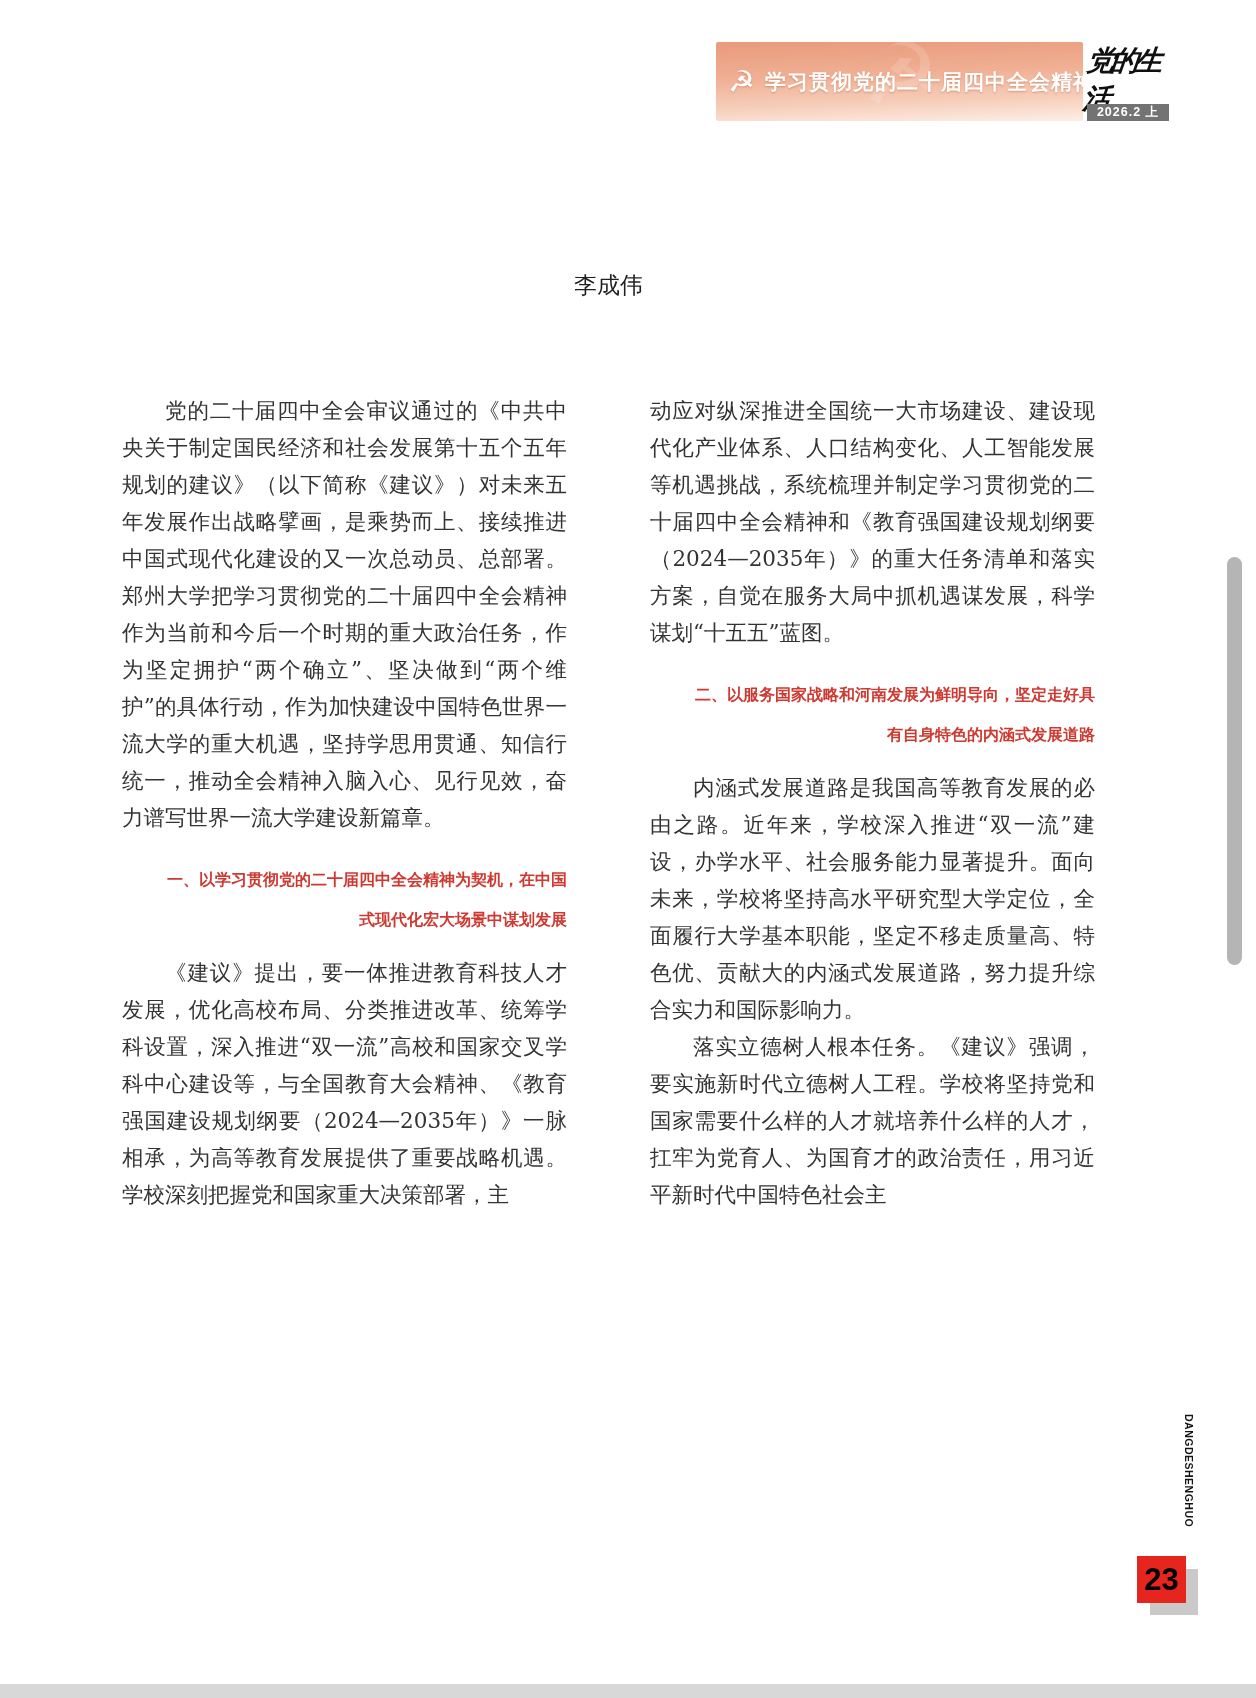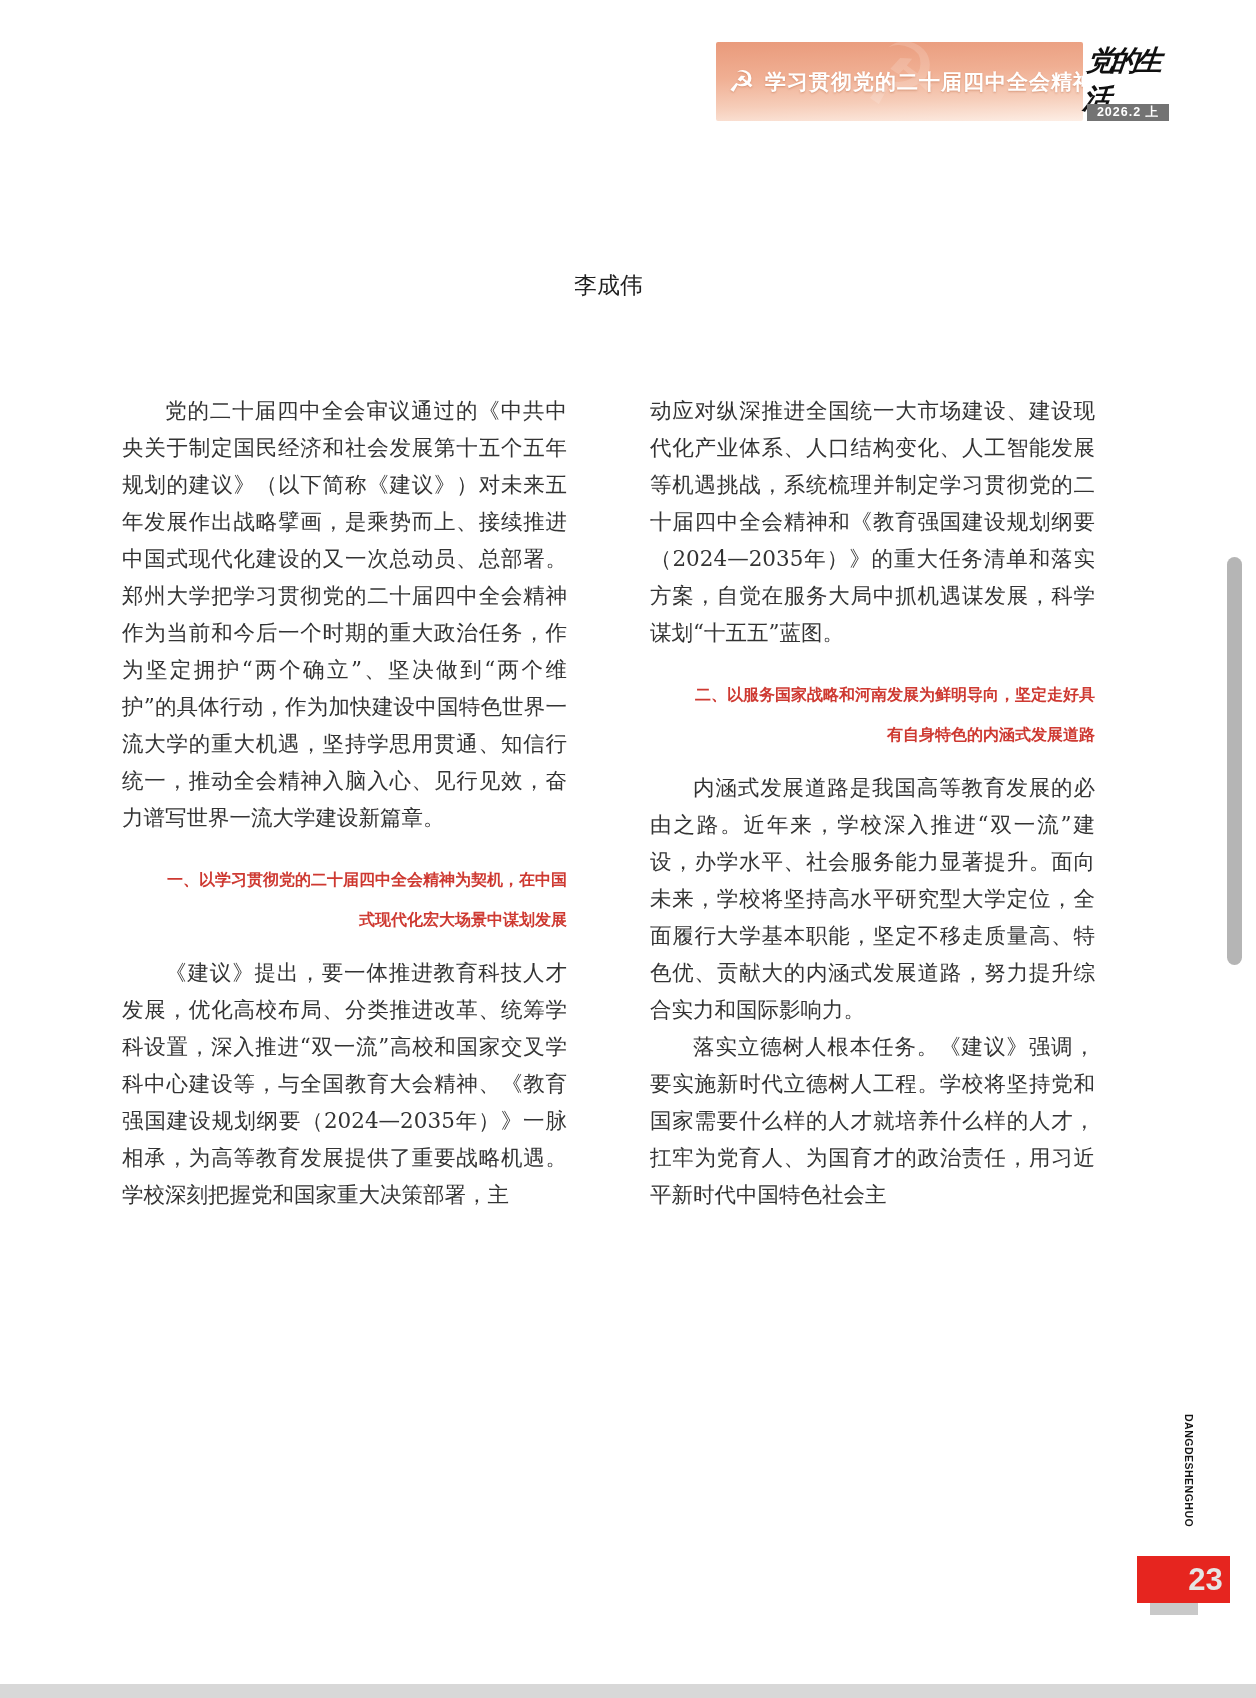--- a/index.html
+++ b/index.html
@@ -78,22 +78,22 @@
   .side-vertical-text {
     position:absolute; left:1183px; top:1414px; height:156px;
     writing-mode:vertical-rl; font-family:"Liberation Sans", sans-serif;
     font-size:10.5px; font-weight:bold; letter-spacing:.5px; color:#141414;
   }
 
   
   .pagenum-shadow { position:absolute; left:1150px; top:1569px; width:48px; height:46px; background:#c9c9c9; }
   .pagenum {
     position:absolute; left:1137px; top:1556px; width:49px; height:47px; background:#e6251f;
-    color:#e5e5e5; font-family:"Liberation Sans", sans-serif; font-weight:bold; font-size:31px;
-    display:flex; align-items:center; justify-content:center;padding-left:44px;
+    color:#000000; font-family:"Liberation Sans", sans-serif; font-weight:bold; font-size:31px;
+    display:flex; align-items:center; justify-content:center;
   }
 
   .bottom-edge { position:absolute; left:0; bottom:0; width:1256px; height:14px; background:#d8d8d8; }
 </style>
 </head>
 <body>
 
 <div class="page">
 
   <div class="banner">

